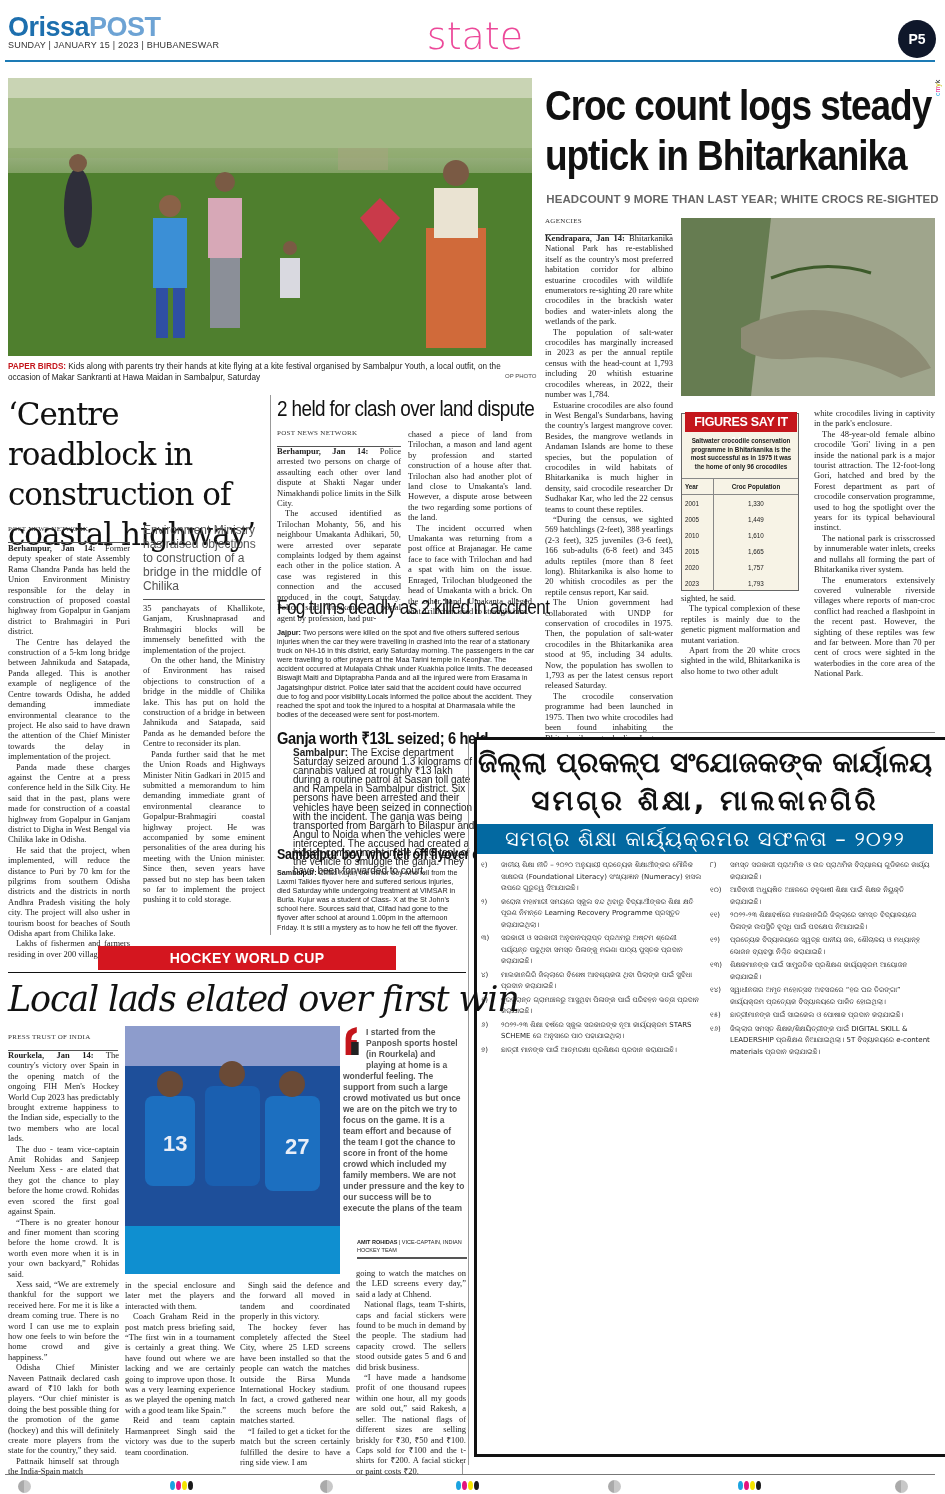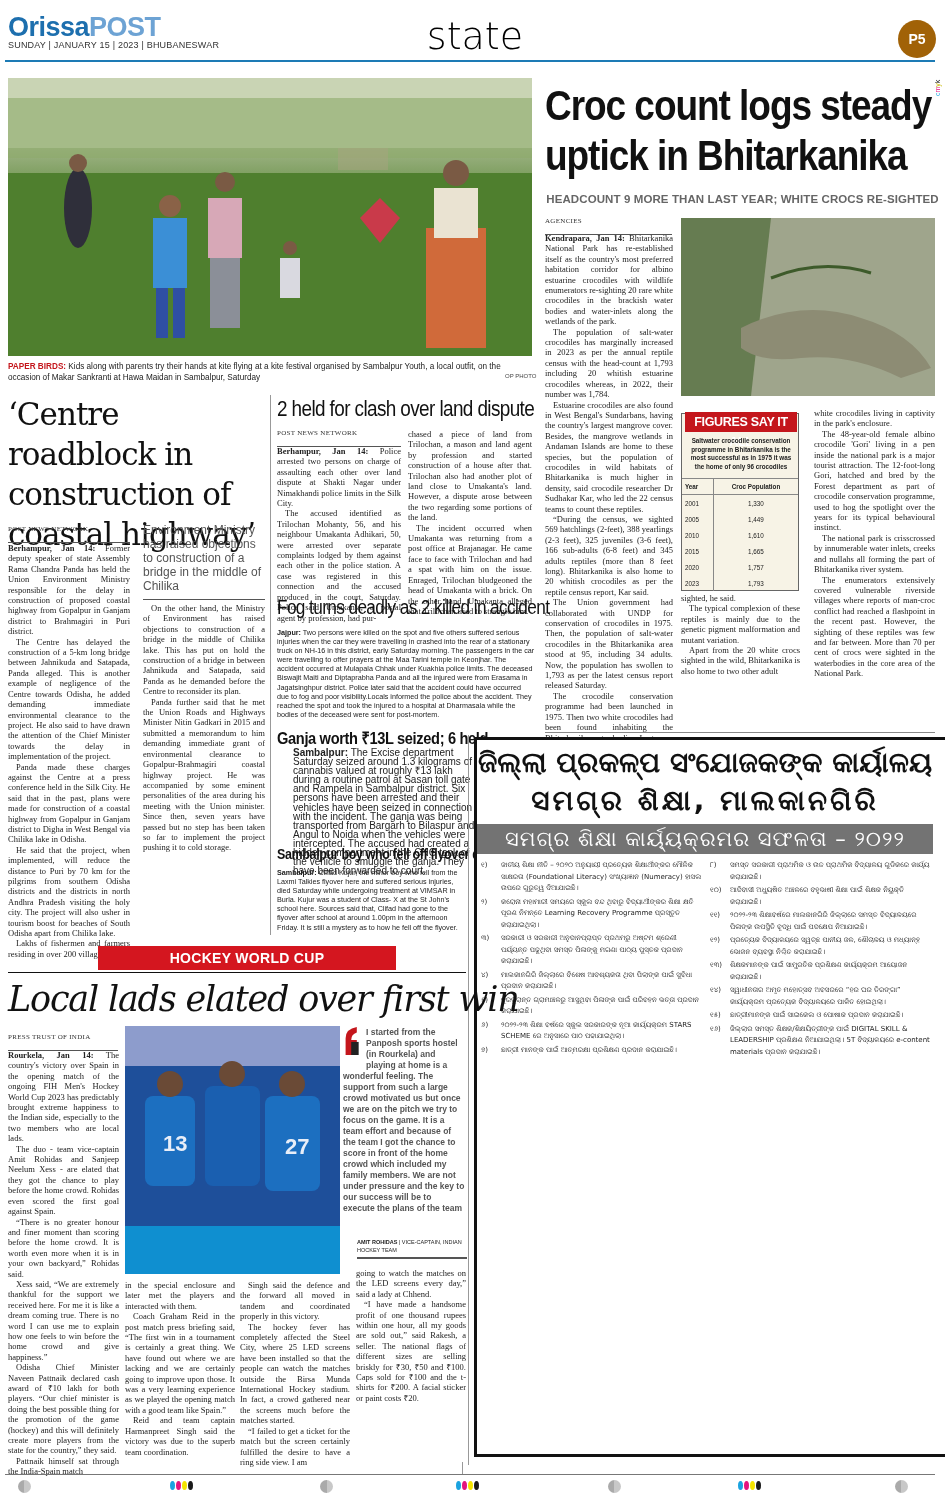--- a/index.html
+++ b/index.html
@@ -2,22 +2,22 @@
 <html><head>
 <meta charset="utf-8">
 <style>
   * { box-sizing: border-box; margin: 0; padding: 0; }
   body { width: 945px; height: 1494px; background: #fff; font-family: "Liberation Serif", serif; color: #222; position: relative; overflow: hidden; }
   .abs { position: absolute; }
   .masthead-logo { left: 8px; top: 12px; font-family: "Liberation Sans", sans-serif; font-weight: 700; font-size: 27px; letter-spacing: -0.5px; }
   .logo-orissa { color: #1d6fae; }
   .logo-post { color: #6da3d4; }
   .dateline { left: 8px; top: 40px; font-family: "Liberation Sans", sans-serif; font-size: 9px; color: #333; letter-spacing: 0.2px; }
-  .section-title { left: 420px; top: 14px; width: 110px; text-align: center; font-family: "DejaVu Sans", sans-serif; font-weight: 300; font-size: 38px; color: #000000; }
-  .page-badge { left: 898px; top: 20px; width: 38px; height: 38px; border-radius: 50%; background: #a16207; color: #fff; font-family: "Liberation Sans", sans-serif; font-weight: 700; font-size: 14px; display: flex; align-items: center; justify-content: center; }
+  .section-title { left: 420px; top: 14px; width: 110px; text-align: center; font-family: "DejaVu Sans", sans-serif; font-weight: 300; font-size: 38px; color: #ec4899; }
+  .page-badge { left: 898px; top: 20px; width: 38px; height: 38px; border-radius: 50%; background: #0f172a; color: #fff; font-family: "Liberation Sans", sans-serif; font-weight: 700; font-size: 14px; display: flex; align-items: center; justify-content: center; }
   .head-rule { left: 5px; top: 60px; width: 930px; height: 2px; background: #1d7bb5; }
   .photo { background: #7c9a5d; overflow: hidden; }
   .kite-photo { left: 8px; top: 78px; width: 524px; height: 278px; background: linear-gradient(180deg,#b7c8a6 0%,#9fb486 25%,#5f8a3c 45%,#4e7b2d 70%,#3c6624 100%); }
   .croc-photo { left: 681px; top: 218px; width: 254px; height: 178px; background: linear-gradient(135deg,#8fa17a 0%,#b6b8a1 35%,#6d7a55 60%,#4f5e3a 100%); }
   .hockey-photo { left: 125px; top: 1026px; width: 215px; height: 248px; background: linear-gradient(160deg,#5c6fb0 0%,#2a58a8 30%,#1c3c78 55%,#0c89c7 80%,#2a9ed8 100%); }
   .caption { left: 8px; top: 361px; width: 524px; font-family: "Liberation Sans", sans-serif; font-size: 8.2px; line-height: 11px; color: #222; }
   .caption .lead { color: #c4161c; font-weight: 700; }
   .credit { left: 480px; top: 373px; font-family: "Liberation Sans", sans-serif; font-size: 6px; color: #444; }
   .croc-headline { left: 545px; top: 80px; width: 395px; font-family: "Liberation Sans", sans-serif; font-weight: 700; font-size: 43px; line-height: 50px; letter-spacing: -1.2px; color: #111; transform: scaleX(0.86); transform-origin: left top; white-space: nowrap; }
   .croc-subhead { left: 545px; top: 193px; width: 395px; text-align: center; font-family: "Liberation Sans", sans-serif; font-weight: 700; font-size: 11.5px; color: #666; letter-spacing: 0.1px; }
@@ -37,21 +37,21 @@
   .fig-table td { padding: 4.5px 3px; }
   .centre-headline { left: 8px; top: 394px; width: 262px; font-family: "DejaVu Serif", serif; font-size: 31px; line-height: 40px; letter-spacing: -1px; color: #111; }
   .pull-grey { left: 143px; top: 523px; width: 122px; font-family: "Liberation Sans", sans-serif; font-size: 12px; line-height: 14px; color: #555; border-bottom: 1px solid #555; padding-bottom: 6px; }
   .med-headline { font-family: "Liberation Sans", sans-serif; font-size: 19px; letter-spacing: -0.7px; color: #111; transform: scaleX(0.86); transform-origin: left top; white-space: nowrap; }
   .bold-headline { font-family: "Liberation Sans", sans-serif; font-weight: 700; font-size: 14px; letter-spacing: -0.4px; color: #111; transform: scaleX(0.86); transform-origin: left top; white-space: nowrap; }
   .vrule { width: 1px; background: #999; }
   .hrule { height: 1px; background: #888; }
   .odia-ad { left: 474px; top: 737px; width: 558px; height: 720px; border: 3px solid #111; background: #fff; }
   .ad-title1 { position: absolute; left: 0; top: 6px; width: 456px; text-align: center; font-family: "DejaVu Sans", sans-serif; font-size: 28px; font-weight: 700; color: #111; }
   .ad-title2 { position: absolute; left: 0; top: 44px; width: 456px; text-align: center; font-family: "DejaVu Sans", sans-serif; font-size: 28px; font-weight: 700; color: #111; letter-spacing: 3px; }
-  .ad-bar { position: absolute; left: 0; top: 84px; width: 456px; height: 30px; background: #737373; color: #fff; text-align: center; font-family: "DejaVu Sans", sans-serif; font-size: 21px; line-height: 30px; letter-spacing: 1px; }
+  .ad-bar { position: absolute; left: 0; top: 84px; width: 456px; height: 30px; background: #0369a1; color: #fff; text-align: center; font-family: "DejaVu Sans", sans-serif; font-size: 21px; line-height: 30px; letter-spacing: 1px; }
   .ad-cols { position: absolute; left: 4px; top: 120px; width: 450px; display: flex; gap: 8px; }
   .ad-col { flex: 1; font-family: "DejaVu Sans", sans-serif; font-size: 7px; line-height: 11.5px; color: #222; }
   .ad-item { display: flex; gap: 4px; margin-bottom: 2px; }
   .ad-num { width: 16px; flex: none; }
   .hockey-kicker { left: 98px; top: 946px; width: 298px; height: 24px; background: #d4161f; color: #fff; font-family: "Liberation Sans", sans-serif; font-weight: 700; font-size: 14px; line-height: 24px; text-align: center; letter-spacing: 0.3px; }
   .hockey-rule { left: 8px; top: 972px; width: 458px; height: 1px; background: #111; }
   .hockey-headline { left: 8px; top: 974px; width: 460px; font-family: "DejaVu Serif", serif; font-style: italic; font-size: 35px; line-height: 50px; letter-spacing: -1.2px; color: #111; white-space: nowrap; }
   .quote-mark { left: 343px; top: 1027px; width: 22px; height: 28px; }
   .quote-text { left: 366px; top: 1027px; width: 100px; font-family: "Liberation Sans", sans-serif; font-weight: 700; font-size: 8.5px; line-height: 11px; color: #555; }
   .quote-text .rest { display: block; margin-left: -23px; width: 122px; }
@@ -182,20 +182,21 @@
 <div class="abs byline" style="left:8px;top:525px;width:122px;">POST NEWS NETWORK</div>
 <div class="abs pull-grey">Environment Ministry has raised objections to construction of a bridge in the middle of Chilika</div>
 <div class="abs body-text" style="left:8px;top:543px;width:122px;">
   <p class="first"><b>Berhampur, Jan 14:</b> <span>Former deputy speaker of state Assembly Rama Chandra Panda has held the Union Environment Ministry responsible for the delay in construction of proposed coastal highway from Gopalpur in Ganjam district to Brahmagiri in Puri district.</span></p>
   <p>The Centre has delayed the construction of a 5-km long bridge between Jahnikuda and Satapada, Panda alleged. This is another example of negligence of the Centre towards Odisha, he added demanding immediate environmental clearance to the project. He also said to have drawn the attention of the Chief Minister towards the delay in implementation of the project.</p>
   <p>Panda made these charges against the Centre at a press conference held in the Silk City. He said that in the past, plans were made for construction of a coastal highway from Gopalpur in Ganjam district to Digha in West Bengal via Chilika lake in Odisha.</p>
   <p>He said that the project, when implemented, will reduce the distance to Puri by 70 km for the pilgrims from southern Odisha districts and the districts in north Andhra Pradesh visiting the holy city. The project will also usher in tourism boost for beaches of South Odisha apart from Chilika lake.</p>
   <p>Lakhs of fishermen and farmers residing in over 200 villages from</p>
 </div>
 <div class="abs body-text" style="left:143px;top:603px;width:122px;">
+  <p class="first">35 panchayats of Khallikote, Ganjam, Krushnaprasad and Brahmagiri blocks will be immensely benefitted with the implementation of the project.</p>
   <p>On the other hand, the Ministry of Environment has raised objections to construction of a bridge in the middle of Chilika lake. This has put on hold the construction of a bridge in between Jahnikuda and Satapada, said Panda as he demanded before the Centre to reconsider its plan.</p>
   <p>Panda further said that he met the Union Roads and Highways Minister Nitin Gadkari in 2015 and submitted a memorandum to him demanding immediate grant of environmental clearance to Gopalpur-Brahmagiri coastal highway project. He was accompanied by some eminent personalities of the area during his meeting with the Union minister. Since then, seven years have passed but no step has been taken so far to implement the project pushing it to cold storage.</p>
 </div>
 <div class="abs vrule" style="left:270px;top:395px;height:540px;"></div>
 
 <div class="abs med-headline" style="left:277px;top:396px;font-size:22px;">2 held for clash over land dispute</div>
 <div class="abs byline" style="left:277px;top:429px;width:124px;">POST NEWS NETWORK</div>
 <div class="abs body-text" style="left:277px;top:446px;width:124px;">
   <p class="first"><b>Berhampur, Jan 14:</b> <span>Police arrested two persons on charge of assaulting each other over land dispute at Shakti Nagar under Nimakhandi police limits in the Silk City.</span></p>
   <p>The accused identified as Trilochan Mohanty, 56, and his neighbour Umakanta Adhikari, 50, were arrested over separate complaints lodged by them against each other in the police station. A case was registered in this connection and the accused produced in the court, Saturday. Police said Umakanta, a postal agent by profession, had pur-</p>
@@ -336,20 +337,21 @@
   <p>Coach Graham Reid in the post match press briefing said, “The first win in a tournament is certainly a great thing. We have found out where we are lacking and we are certainly going to improve upon those. It was a very learning experience as we played the opening match with a good team like Spain.”</p>
   <p>Reid and team captain Harmanpreet Singh said the victory was due to the superb team coordination.</p>
 </div>
 <div class="abs body-text" style="left:240px;top:1280px;width:110px;">
   <p>Singh said the defence and the forward all moved in tandem and coordinated properly in this victory.</p>
   <p>The hockey fever has completely affected the Steel City, where 25 LED screens have been installed so that the people can watch the matches outside the Birsa Munda International Hockey stadium. In fact, a crowd gathered near the screens much before the matches started.</p>
   <p>“I failed to get a ticket for the match but the screen certainly fulfilled the desire to have a ring side view. I am</p>
 </div>
 <div class="abs body-text" style="left:356px;top:1268px;width:110px;">
   <p class="first">going to watch the matches on the LED screens every day,” said a lady at Chhend.</p>
+  <p>National flags, team T-shirts, caps and facial stickers were found to be much in demand by the people. The stadium had capacity crowd. The sellers stood outside gates 5 and 6 and did brisk business.</p>
   <p>“I have made a handsome profit of one thousand rupees within one hour, all my goods are sold out,” said Rakesh, a seller. The national flags of different sizes are selling briskly for ₹30, ₹50 and ₹100. Caps sold for ₹100 and the t-shirts for ₹200. A facial sticker or paint costs ₹20.</p>
 </div>
 
 <div class="abs bottom-rule"></div>
 <div class="abs vrule" style="left:462px;top:1462px;height:12px;"></div>
 <div class="abs regmark" style="left:18px;"></div>
 <div class="abs regmark" style="left:320px;"></div>
 <div class="abs regmark" style="left:608px;"></div>
 <div class="abs regmark" style="left:895px;"></div>
 <div class="abs cmyk" style="left:170px;">

